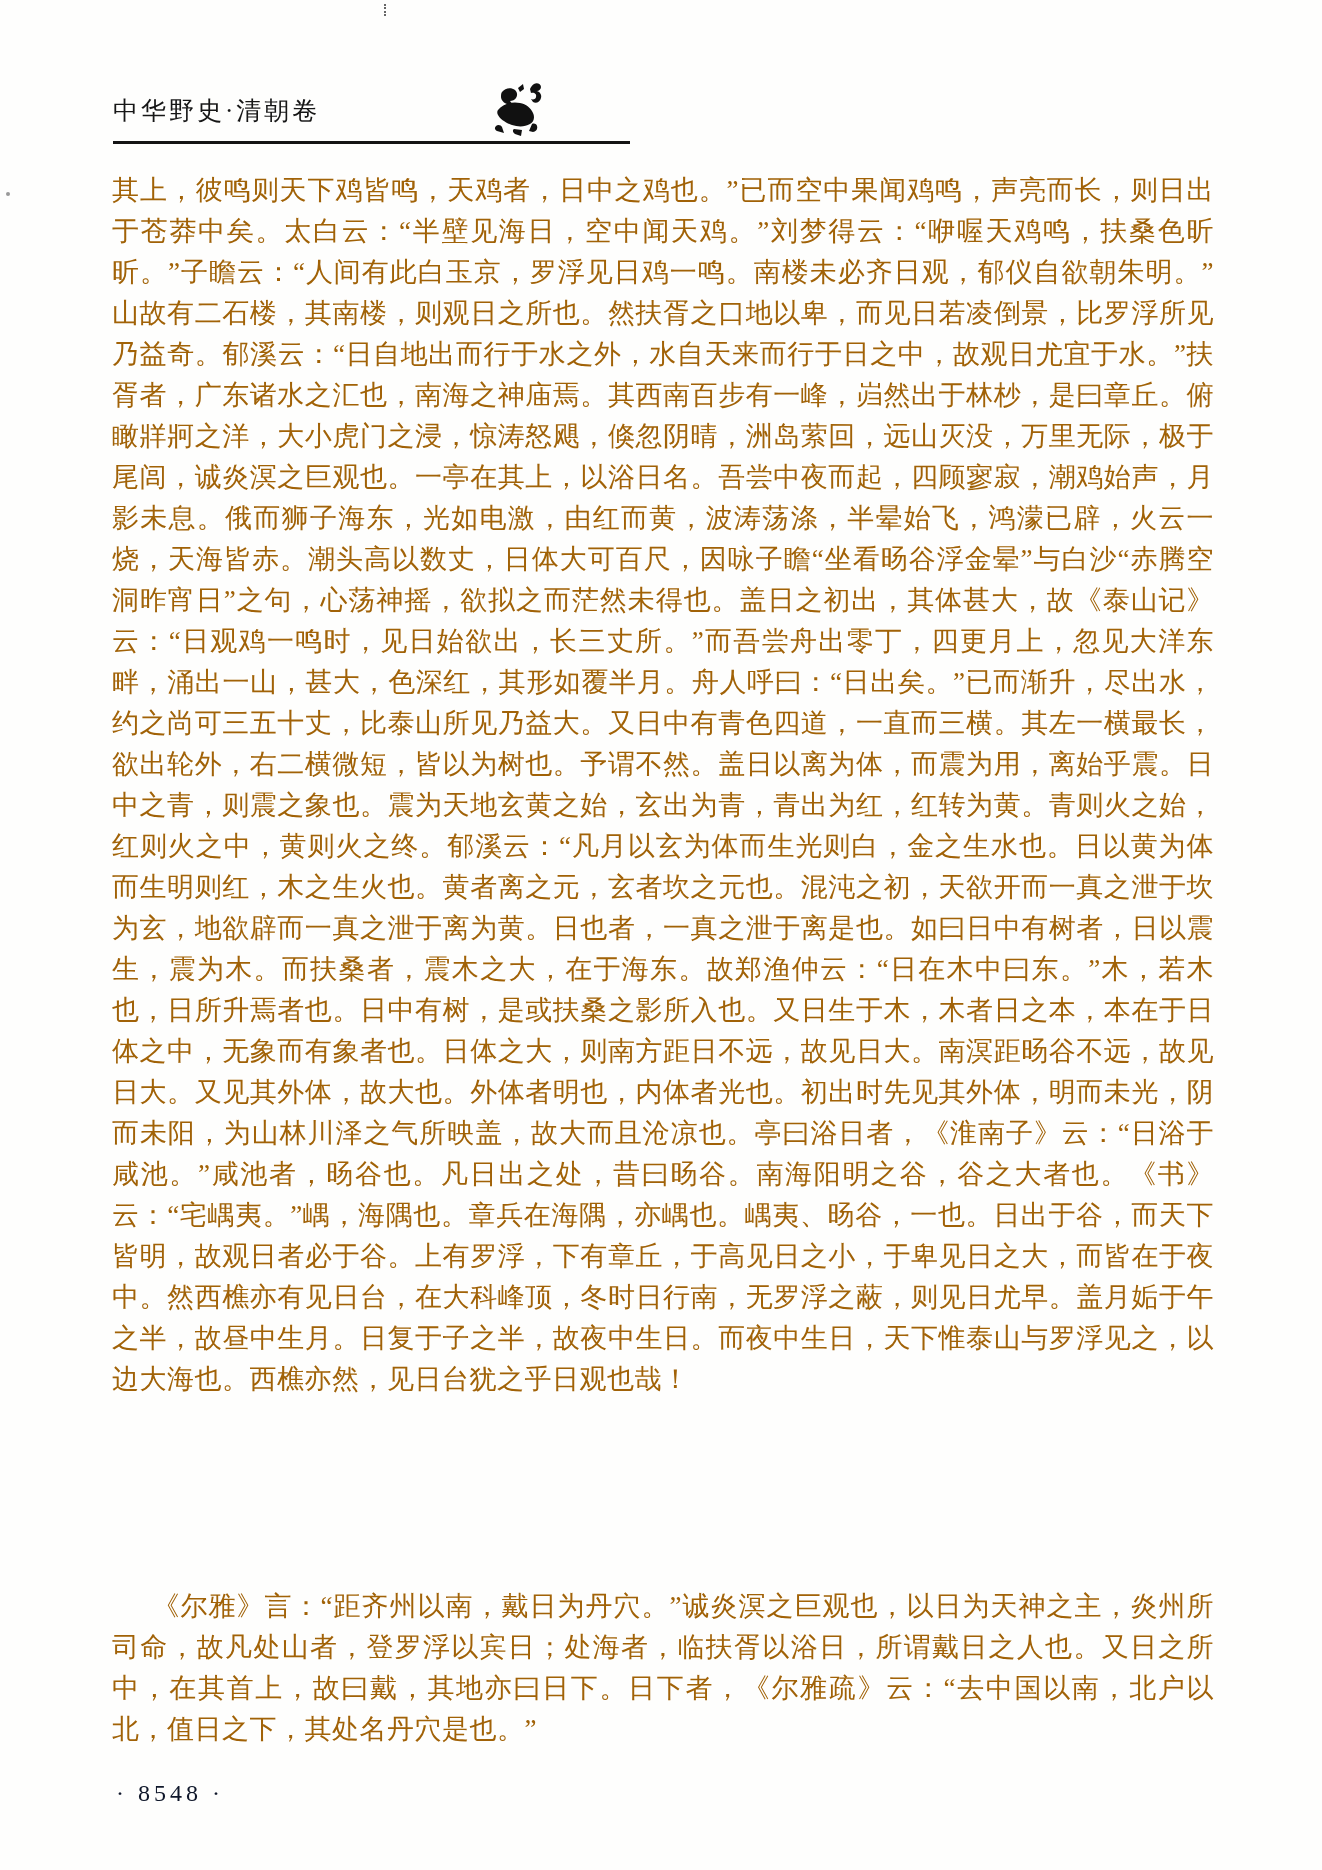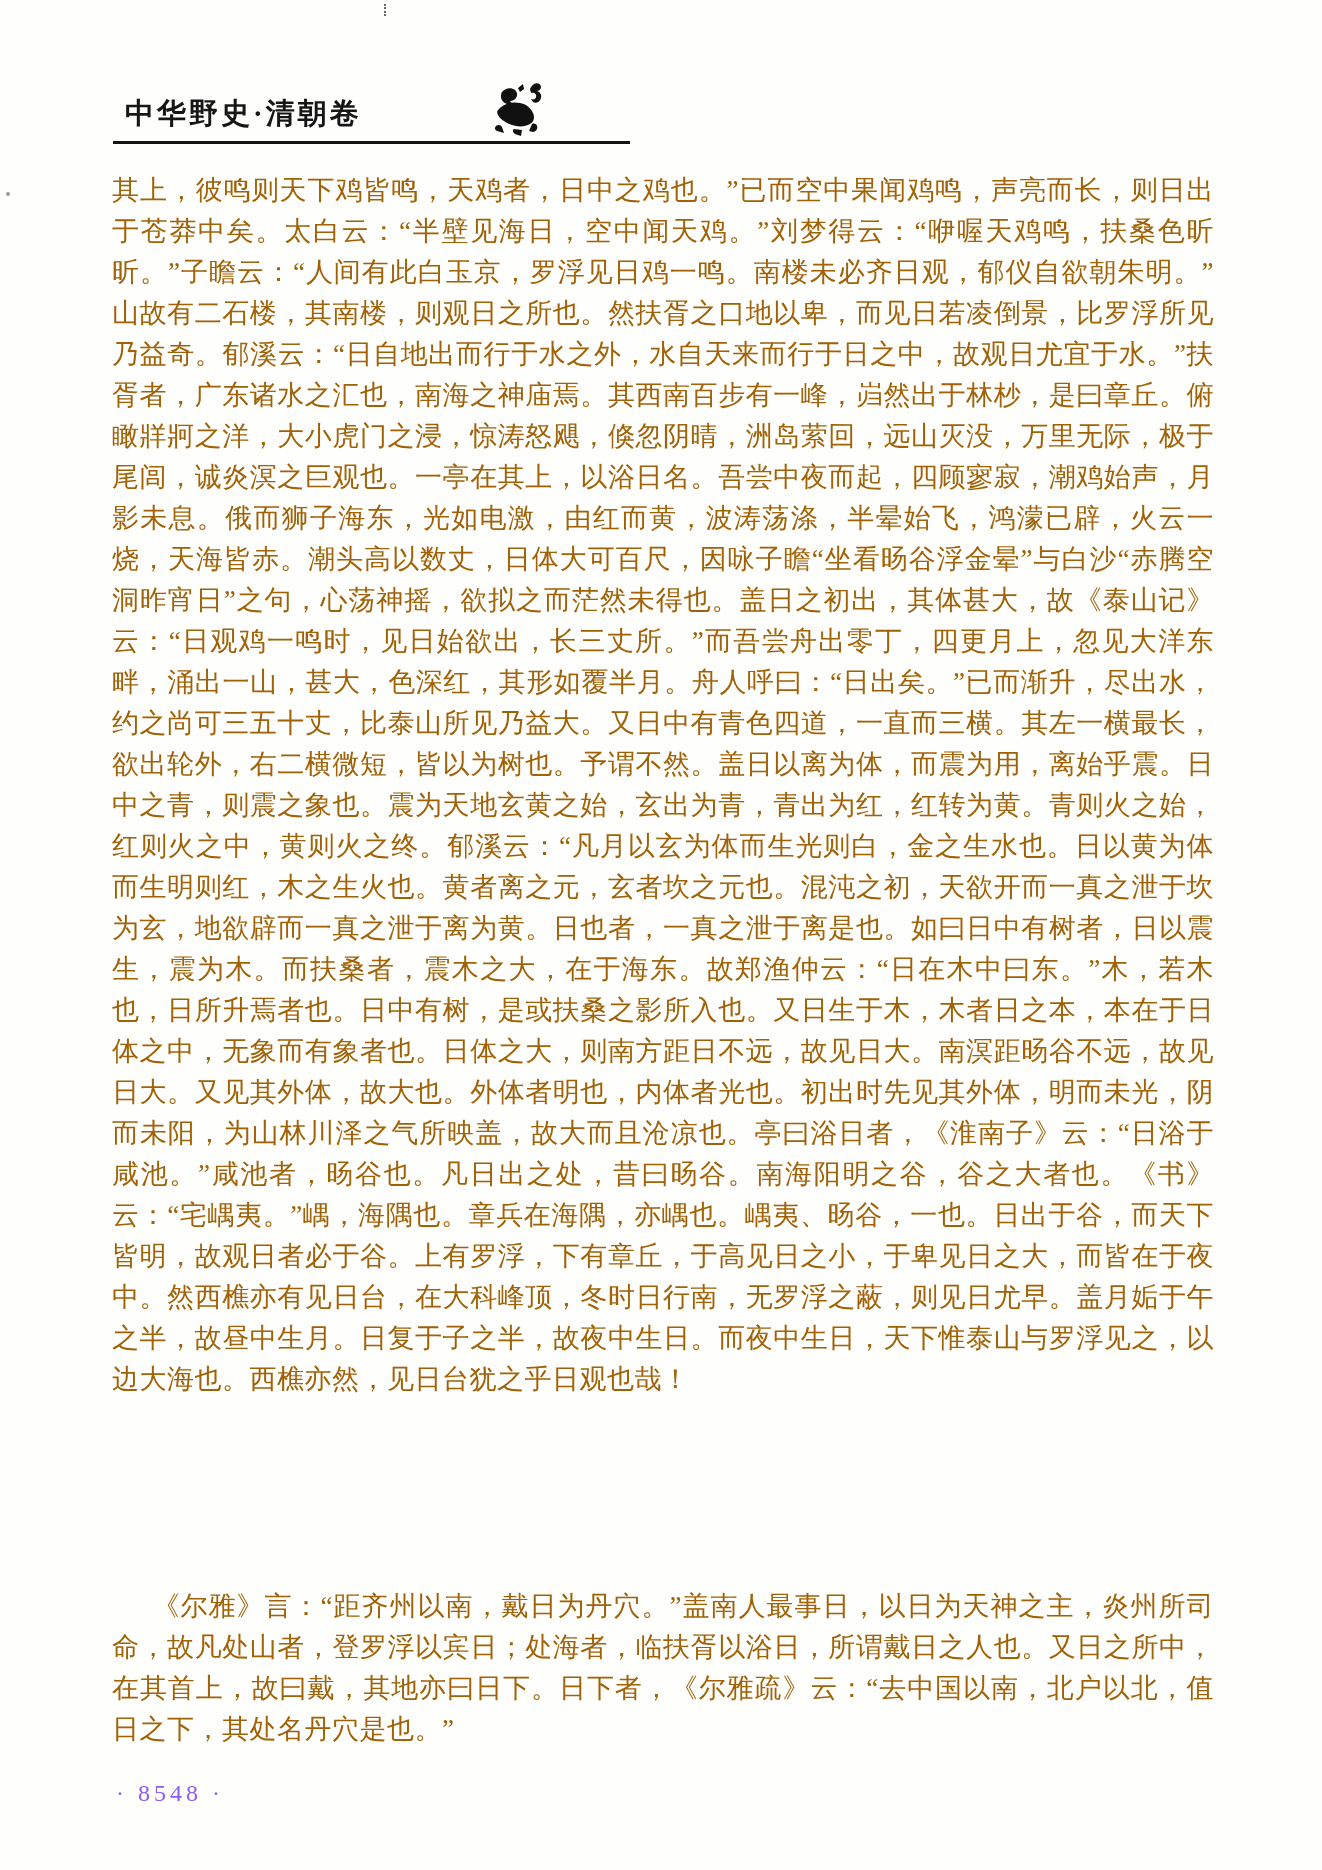--- a/index.html
+++ b/index.html
@@ -8,23 +8,22 @@
     width:1322px;height:1870px;
     margin:0 auto;
     background:#fefefd;
     color:#161616;
     font-family:"Liberation Serif","DejaVu Serif",serif;
     overflow:hidden;
   }
   
   .header-title{
     position:absolute;left:113px;top:94px;
-    font-size:29px;font-weight:bold;letter-spacing:3px;
+    font-size:25px;font-weight:normal;letter-spacing:3px;
     white-space:nowrap;
-    margin-left:12px;
   }
   .logo{
     position:absolute;left:488px;top:80px;width:60px;height:60px;
   }
   .header-rule{
     position:absolute;left:113px;top:141px;width:517px;height:3px;
     background:#141414;
   }
   
   .cn-text{
@@ -39,21 +38,21 @@
   .para2{top:1586px;text-indent:1.5em;}
   .section-heading{
     position:absolute;left:0;top:1489px;width:1322px;
     text-align:center;
     font-size:32px;font-weight:bold;letter-spacing:6px;
     color:#1a1a1a;
   }
   
   .page-number{
     position:absolute;left:116px;top:1780px;
-    font-size:24px;letter-spacing:4px;color:#8b5cf6;
+    font-size:24px;letter-spacing:4px;color:#0f172a;
     white-space:nowrap;
   }
   
   .speck-top{
     position:absolute;left:384px;top:4px;width:2px;height:12px;
     border-left:2px dotted #666;
   }
   .speck-left{
     position:absolute;left:6px;top:192px;width:4px;height:4px;
     background:#999;border-radius:50%;
@@ -78,17 +77,17 @@
       <path fill="#111" d="M8 46c2-2 5-1 6 1l2 6-7-2c-2-1-3-3-1-5zM26 49l8 1-1 6-6-2c-2-1-3-4-1-5zM44 44c2-1 5 0 5 2 1 3-1 6-4 6l-4-1 3-7z"></path>
       <path fill="#111" d="M30 8l5-4 1 5-4 3-2-4z"></path>
     </svg>
   </div>
 
   <div class="header-rule"></div>
 
   <div class="cn-text para1">其上，彼鸣则天下鸡皆鸣，天鸡者，日中之鸡也。”已而空中果闻鸡鸣，声亮而长，则日出于苍莽中矣。太白云：“半壁见海日，空中闻天鸡。”刘梦得云：“咿喔天鸡鸣，扶桑色昕昕。”子瞻云：“人间有此白玉京，罗浮见日鸡一鸣。南楼未必齐日观，郁仪自欲朝朱明。”山故有二石楼，其南楼，则观日之所也。然扶胥之口地以卑，而见日若凌倒景，比罗浮所见乃益奇。郁溪云：“日自地出而行于水之外，水自天来而行于日之中，故观日尤宜于水。”扶胥者，广东诸水之汇也，南海之神庙焉。其西南百步有一峰，岿然出于林杪，是曰章丘。俯瞰牂牁之洋，大小虎门之浸，惊涛怒飓，倏忽阴晴，洲岛萦回，远山灭没，万里无际，极于尾闾，诚炎溟之巨观也。一亭在其上，以浴日名。吾尝中夜而起，四顾寥寂，潮鸡始声，月影未息。俄而狮子海东，光如电激，由红而黄，波涛荡涤，半晕始飞，鸿濛已辟，火云一烧，天海皆赤。潮头高以数丈，日体大可百尺，因咏子瞻“坐看旸谷浮金晕”与白沙“赤腾空洞昨宵日”之句，心荡神摇，欲拟之而茫然未得也。盖日之初出，其体甚大，故《泰山记》云：“日观鸡一鸣时，见日始欲出，长三丈所。”而吾尝舟出零丁，四更月上，忽见大洋东畔，涌出一山，甚大，色深红，其形如覆半月。舟人呼曰：“日出矣。”已而渐升，尽出水，约之尚可三五十丈，比泰山所见乃益大。又日中有青色四道，一直而三横。其左一横最长，欲出轮外，右二横微短，皆以为树也。予谓不然。盖日以离为体，而震为用，离始乎震。日中之青，则震之象也。震为天地玄黄之始，玄出为青，青出为红，红转为黄。青则火之始，红则火之中，黄则火之终。郁溪云：“凡月以玄为体而生光则白，金之生水也。日以黄为体而生明则红，木之生火也。黄者离之元，玄者坎之元也。混沌之初，天欲开而一真之泄于坎为玄，地欲辟而一真之泄于离为黄。日也者，一真之泄于离是也。如曰日中有树者，日以震生，震为木。而扶桑者，震木之大，在于海东。故郑渔仲云：“日在木中曰东。”木，若木也，日所升焉者也。日中有树，是或扶桑之影所入也。又日生于木，木者日之本，本在于日体之中，无象而有象者也。日体之大，则南方距日不远，故见日大。南溟距旸谷不远，故见日大。又见其外体，故大也。外体者明也，内体者光也。初出时先见其外体，明而未光，阴而未阳，为山林川泽之气所映盖，故大而且沧凉也。亭曰浴日者，《淮南子》云：“日浴于咸池。”咸池者，旸谷也。凡日出之处，昔曰旸谷。南海阳明之谷，谷之大者也。《书》云：“宅嵎夷。”嵎，海隅也。章兵在海隅，亦嵎也。嵎夷、旸谷，一也。日出于谷，而天下皆明，故观日者必于谷。上有罗浮，下有章丘，于高见日之小，于卑见日之大，而皆在于夜中。然西樵亦有见日台，在大科峰顶，冬时日行南，无罗浮之蔽，则见日尤早。盖月姤于午之半，故昼中生月。日复于子之半，故夜中生日。而夜中生日，天下惟泰山与罗浮见之，以边大海也。西樵亦然，见日台犹之乎日观也哉！</div>
 
 
-  <div class="cn-text para2">《尔雅》言：“距齐州以南，戴日为丹穴。”盖南人最事日，以日为天神之主，炎州所司命，故凡处山者，登罗浮以宾日；处海者，临扶胥以浴日，所谓戴日之人也。又日之所中，在其首上，故曰戴，其地亦曰日下。日下者，《尔雅疏》云：“去中国以南，北户以北，值日之下，其处名丹穴是也。”</div>
+  <div class="cn-text para2">《尔雅》言：“距齐州以南，戴日为丹穴。”诚炎溟之巨观也，以日为天神之主，炎州所司命，故凡处山者，登罗浮以宾日；处海者，临扶胥以浴日，所谓戴日之人也。又日之所中，在其首上，故曰戴，其地亦曰日下。日下者，《尔雅疏》云：“去中国以南，北户以北，值日之下，其处名丹穴是也。”</div>
 
   <div class="page-number">· 8548 ·</div>
 
 </div>
 
 </body></html>

